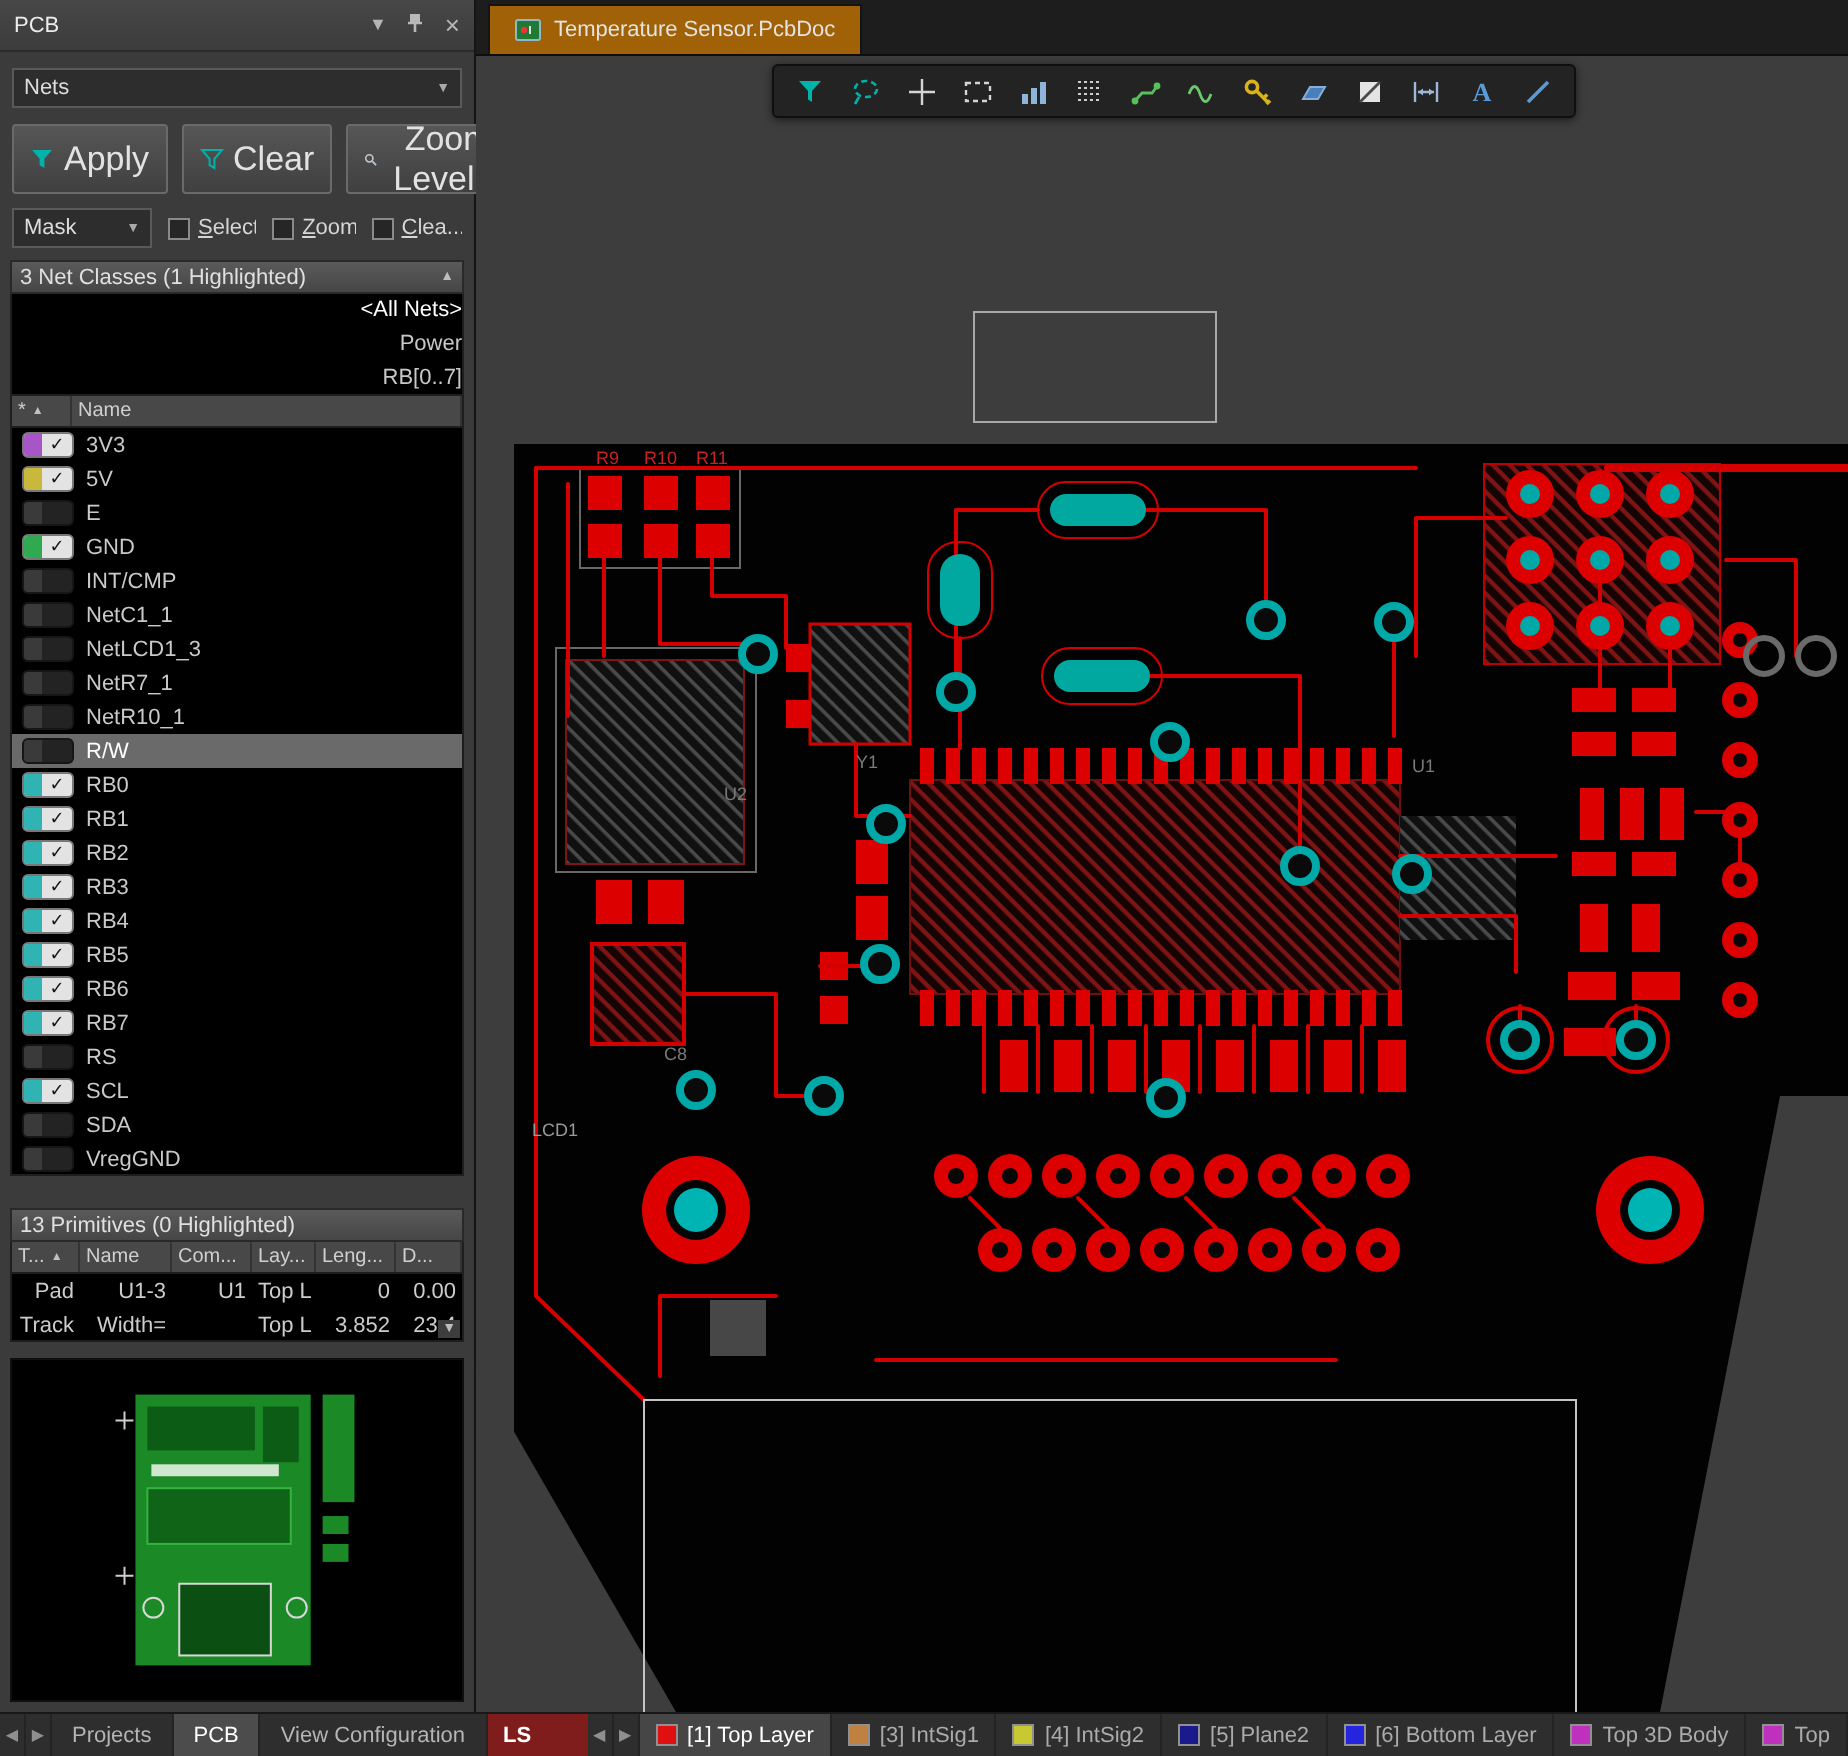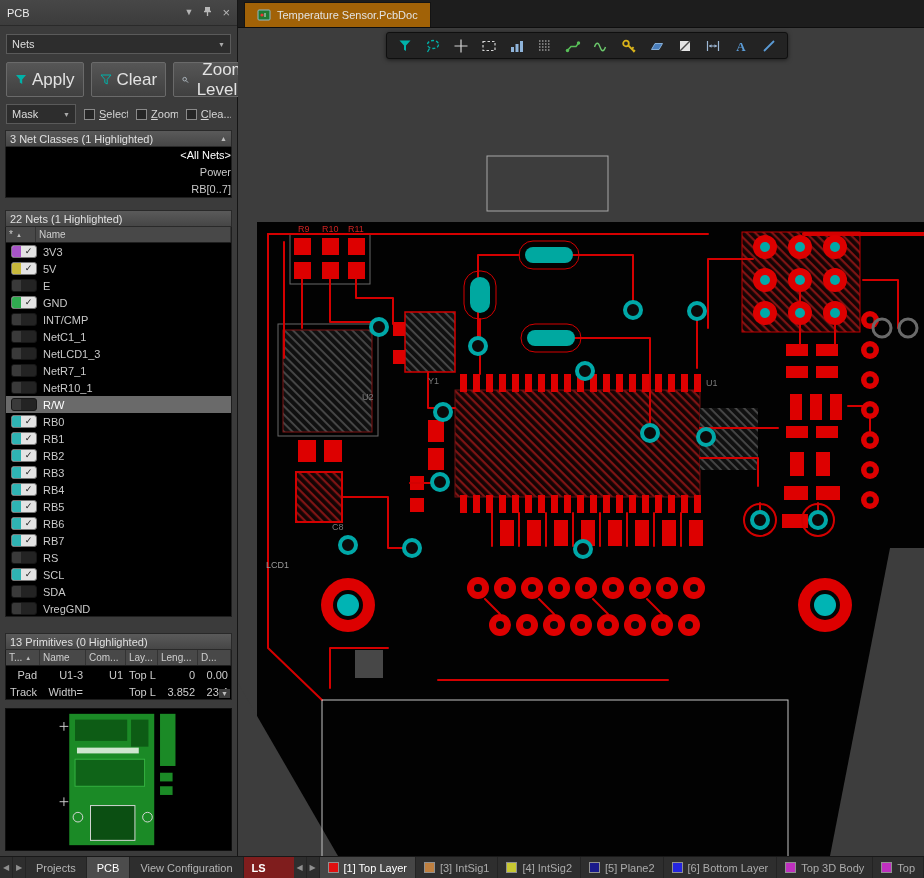--- a/index.html
+++ b/index.html
@@ -154,23 +154,20 @@
   <div class="section-header mt6">
     <span>3 Net Classes (1 Highlighted)</span>
     <span class="scroll-ic">▲</span>
   </div>
   <div class="list-box nc-list">
       <div class="nc-row sel">&lt;All Nets&gt;</div>
       <div class="nc-row">Power</div>
       <div class="nc-row">RB[0..7]</div>
     </div>
 
-  <div class="section-header mt12">
-    <span>22 Nets (1 Highlighted)</span>
-  </div>
   <div class="cols nets-cols">
       <div class="col-cell">*<span class="sort-ic">▲</span></div>
       <div class="col-cell">Name</div>
     </div>
   <div class="list-box nets-list">
       <div class="net-row">
         <span class="swatch on">
           <span class="strip" style="background: rgb(168, 85, 200);"></span>
           <span class="tick">✓</span>
         </span>

